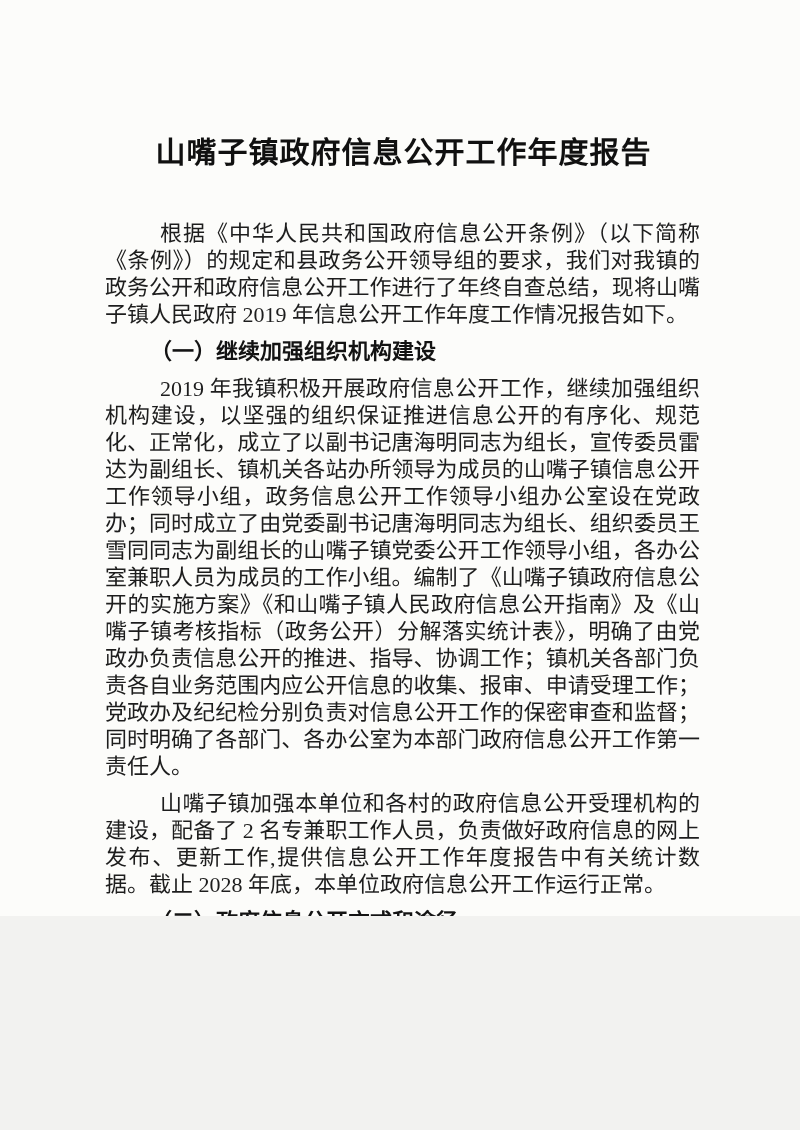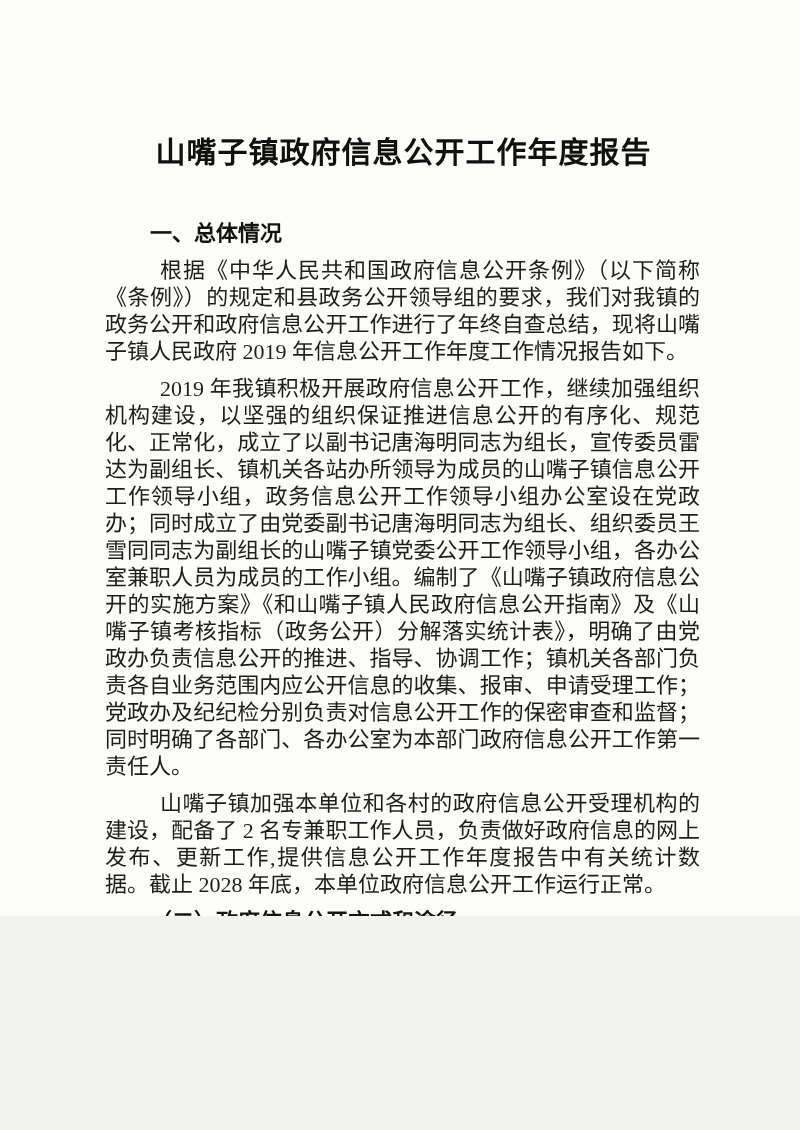--- a/index.html
+++ b/index.html
@@ -62,24 +62,24 @@
 </style>
 </head>
 <body>
 
 <div class="page">
 
   <h1 class="doc-title">山嘴子镇政府信息公开工作年度报告</h1>
 
   <div class="doc-body">
 
-    <h2 class="h-level1">一、总体情况</h2>
 
     <p class="para">根据《中华人民共和国政府信息公开条例》（以下简称《条例》）的规定和县政务公开领导组的要求，我们对我镇的政务公开和政府信息公开工作进行了年终自查总结，现将山嘴子镇人民政府 2019 年信息公开工作年度工作情况报告如下。</p>
 
+    <h3 class="h-level2">（一）继续加强组织机构建设</h3>
 
     <p class="para">2019 年我镇积极开展政府信息公开工作，继续加强组织机构建设，以坚强的组织保证推进信息公开的有序化、规范化、正常化，成立了以副书记唐海明同志为组长，宣传委员雷达为副组长、镇机关各站办所领导为成员的山嘴子镇信息公开工作领导小组，政务信息公开工作领导小组办公室设在党政办；同时成立了由党委副书记唐海明同志为组长、组织委员王雪同同志为副组长的山嘴子镇党委公开工作领导小组，各办公室兼职人员为成员的工作小组。编制了《山嘴子镇政府信息公开的实施方案》《和山嘴子镇人民政府信息公开指南》及《山嘴子镇考核指标（政务公开）分解落实统计表》，明确了由党政办负责信息公开的推进、指导、协调工作；镇机关各部门负责各自业务范围内应公开信息的收集、报审、申请受理工作；党政办及纪纪检分别负责对信息公开工作的保密审查和监督；同时明确了各部门、各办公室为本部门政府信息公开工作第一责任人。</p>
 
     <p class="para">山嘴子镇加强本单位和各村的政府信息公开受理机构的建设，配备了 2 名专兼职工作人员，负责做好政府信息的网上发布、更新工作,提供信息公开工作年度报告中有关统计数据。截止 2028 年底，本单位政府信息公开工作运行正常。</p>
 
     <h3 class="h-level2">（二）政府信息公开方式和途径</h3>
 
 
 
   </div>

